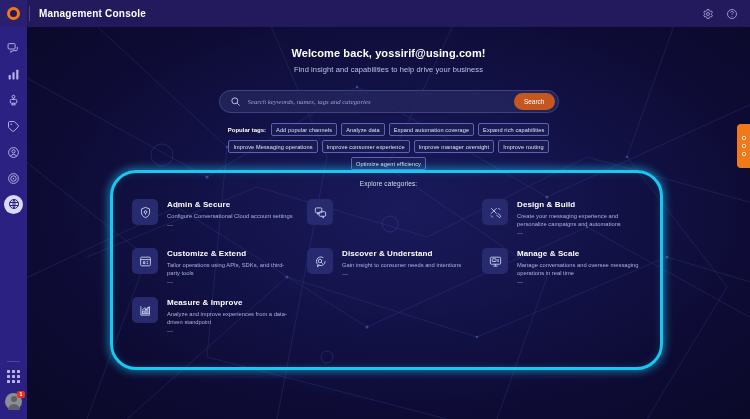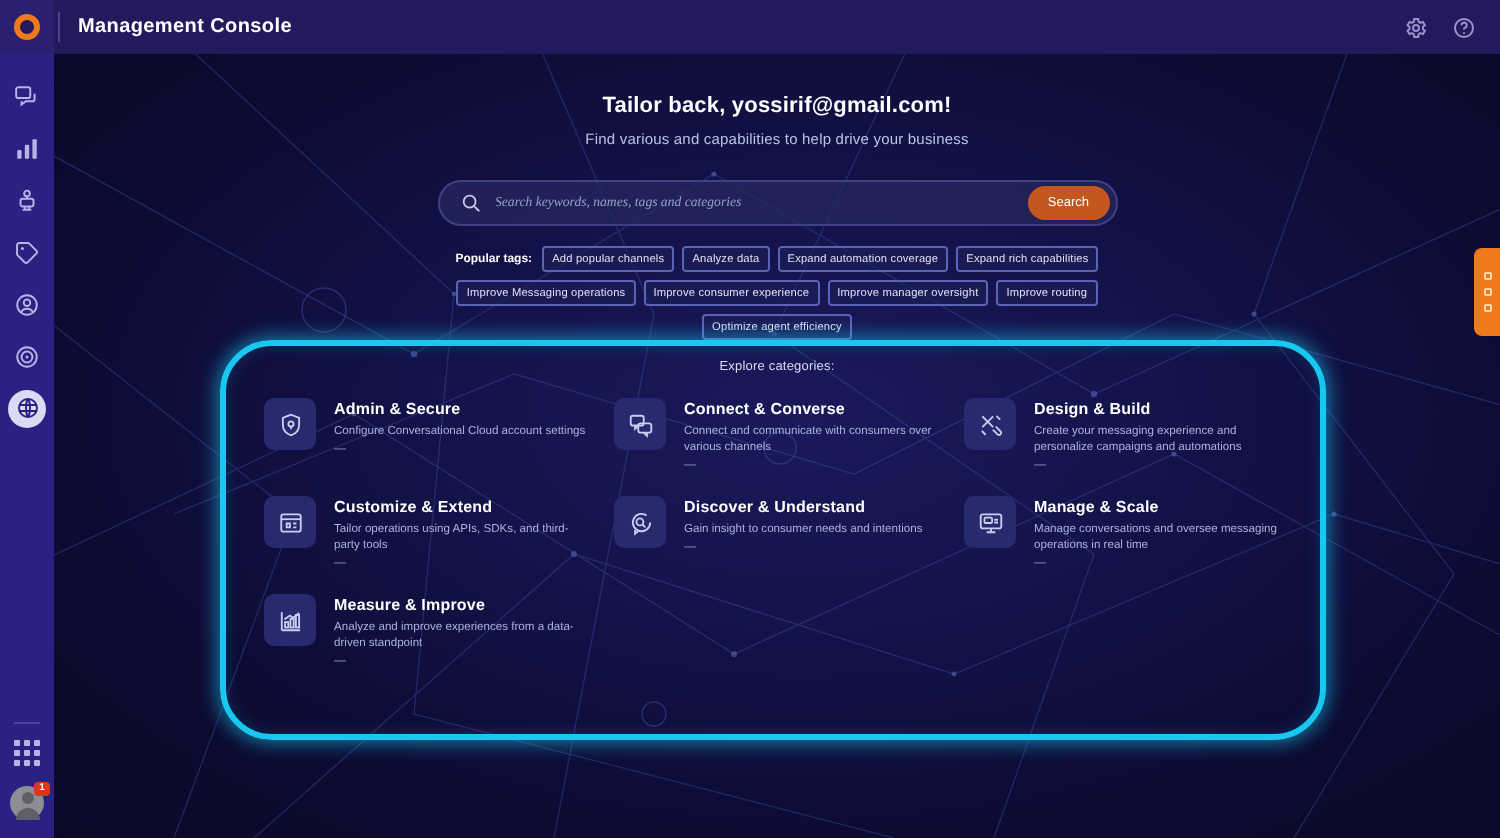--- a/index.html
+++ b/index.html
@@ -443,22 +443,22 @@
           <circle cx="120" cy="230" r="1.2"></circle>
         </g>
         <g fill="none" stroke="#4a5cb0" stroke-width="0.7" opacity="0.4">
           <circle cx="135" cy="128" r="11"></circle>
           <circle cx="363" cy="197" r="8"></circle>
           <circle cx="300" cy="330" r="6"></circle>
         </g>
       </svg>
 
       <div class="content">
-        <div class="welcome">Tailor back, yossirif@gmail.com!</div>
-        <div class="subtitle">Find various and capabilities to help drive your business</div>
+        <div class="welcome">Welcome back, yossirif@using.com!</div>
+        <div class="subtitle">Find insight and capabilities to help drive your business</div>
 
         <div class="search-row">
           <span class="search-icon">
             <svg viewBox="0 0 24 24" fill="none" stroke="currentColor" stroke-width="2">
               <circle cx="10.5" cy="10.5" r="6.5"></circle>
               <path d="M15.6 15.6 21 21"></path>
             </svg>
           </span>
           <input class="search-input" type="text" placeholder="Search keywords, names, tags and categories" style="">
           <button class="search-btn">Search</button>
@@ -508,25 +508,20 @@
 
           <div class="cat-card">
             <div class="cat-icon-box">
               <svg viewBox="0 0 24 24" fill="none" stroke="currentColor" stroke-width="1.7">
                 <rect x="2.5" y="3.5" width="12" height="9" rx="2"></rect>
                 <path d="M6.5 12.5v3l3.2-3"></path>
                 <rect x="9.5" y="10.5" width="12" height="8.5" rx="2"></rect>
                 <path d="M17.5 19v3l-3.2-3"></path>
               </svg>
             </div>
-            <div class="cat-text">
-              <div class="cat-title">Connect &amp; Converse</div>
-              <div class="cat-desc">Connect and communicate with consumers over various channels</div>
-              <div class="cat-dash">—</div>
-            </div>
           </div>
 
           <div class="cat-card">
             <div class="cat-icon-box">
               <svg viewBox="0 0 24 24" fill="none" stroke="currentColor" stroke-width="1.7">
                 <path d="M4 4l10 10M14 4 4 14"></path>
                 <path d="M3.5 17.5 7 21M17 3.5l3.5 3.5"></path>
                 <path d="M16.5 13.5 21 18a2 2 0 0 1-2.8 2.8l-4.5-4.5"></path>
               </svg>
             </div>

